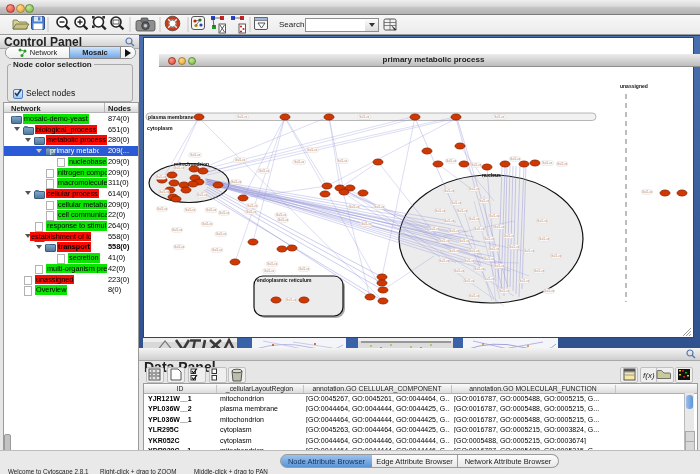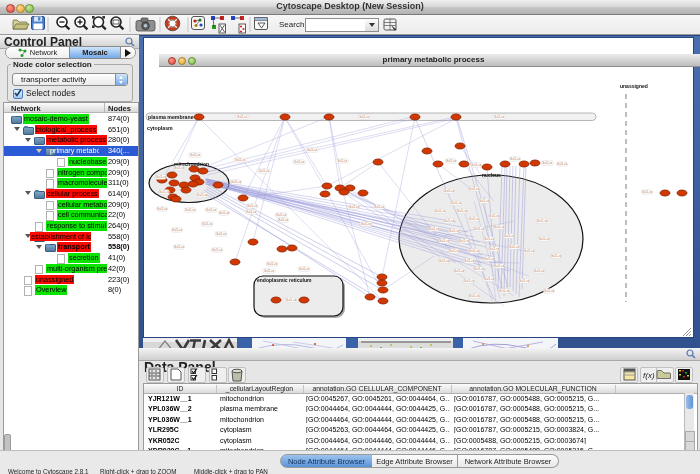--- a/index.html
+++ b/index.html
@@ -79,21 +79,20 @@
      display:flex;align-items:center;justify-content:center;background:linear-gradient(#fdfdfd,#e8e8e8);}
     .stat{position:absolute;top:17px;font-size:6.3px;color:#222;white-space:nowrap;}
 </style>
 </head>
 <body>
 
 <div class="abs" id="titlebar">
   <span class="light" style="left:6px;background:radial-gradient(circle at 35% 30%,#ff9a8a,#dd4336);border:0.5px solid #b03a2e;"></span>
   <span class="light" style="left:15.5px;background:radial-gradient(circle at 35% 30%,#ffd98a,#e6a13c);border:0.5px solid #b58427;"></span>
   <span class="light" style="left:25px;background:radial-gradient(circle at 35% 30%,#c5e89a,#78b33e);border:0.5px solid #5f8f32;"></span>
-  <div class="t">Cytoscape Desktop (New Session)</div>
 </div>
 
 <div class="abs" id="toolbar">
   <svg width="700" height="19" style="position:absolute;left:0;top:0">
 
     <g transform="translate(12,1)">
       <path d="M1 13 L1 5 Q1 4 2 4 L5 4 L7 6 L14 6 Q15 6 15 7 L15 13 Z" fill="#d6d09a" stroke="#6b6b3a" stroke-width="0.8"></path>
       <path d="M1 13 L4 8 L17 8 L14 13 Z" fill="#c6c083" stroke="#6b6b3a" stroke-width="0.8"></path>
     </g>
 
@@ -217,27 +216,20 @@
         <line x1="4" y1="7.5" x2="7" y2="3" stroke="#2a9a2a" stroke-width="0.8"></line>
       </svg>
       Network</div>
     <div class="seg" style="width:50px;background:linear-gradient(#cfe5fb,#74a9e9);font-weight:bold;border-right:1px solid #8a8a8a;">Mosaic</div>
     <div class="seg" style="width:14px;background:linear-gradient(#ffffff,#eeeeee);">
       <span style="display:block;width:0;height:0;border-top:4px solid transparent;border-bottom:4px solid transparent;border-left:6px solid #111;"></span>
     </div>
   </div>
   <div id="gbox"></div>
   <div id="gboxlab">Node color selection</div>
-  <div id="combo">
-      <span class="t">transporter activity</span>
-    <span class="step">
-      <span style="position:absolute;left:3px;top:2px;width:0;height:0;border-left:2.5px solid transparent;border-right:2.5px solid transparent;border-bottom:3px solid #fff;"></span>
-      <span style="position:absolute;left:3px;top:6.5px;width:0;height:0;border-left:2.5px solid transparent;border-right:2.5px solid transparent;border-top:3px solid #fff;"></span>
-    </span>
-  </div>
   <div id="cbx">
       <svg width="10" height="10" style="position:absolute;left:-1px;top:-2px">
       <path d="M2 5 L4 7.5 L8 1.5" fill="none" stroke="#1a3a6a" stroke-width="1.6"></path>
       </svg>
   </div>
   <div id="cbxlab">Select nodes</div>
   <div id="tree">
     <div id="treehead">
       <span style="position:absolute;left:7px;top:0.5px">Network</span>
       <span style="position:absolute;left:104px;top:0.5px">Nodes</span>
@@ -258,21 +250,21 @@
         <div class="trow" style="top:31.9px;">
           <span class="arrow" style="left:21px;"></span>
           <span class="fold" style="left:30px;"></span>
           <span class="lab rbg" style="left:42px;max-width:59px;">metabolic process</span>
           <span class="val">280(0)</span>
         </div>
         <div class="trow" style="top:42.599999999999994px;background:#2a5ad6;color:#fff;">
           <span class="arrow" style="left:32px;border-top-color:#ddc99a;"></span>
           <span class="fold" style="left:41px;"></span>
           <span class="lab " style="left:45px;max-width:48px;">primary metabo</span>
-          <span class="val">340(...</span>
+          <span class="val">209(...</span>
         </div>
         <div class="trow" style="top:53.3px;">
           <span class="doc" style="left:53px;"></span>
           <span class="lab gbg" style="left:64px;max-width:37px;">nucleobase-</span>
           <span class="val">209(0)</span>
         </div>
         <div class="trow" style="top:64px;">
           <span class="doc" style="left:42px;"></span>
           <span class="lab gbg" style="left:53px;max-width:48px;">nitrogen compo</span>
           <span class="val">209(0)</span>

